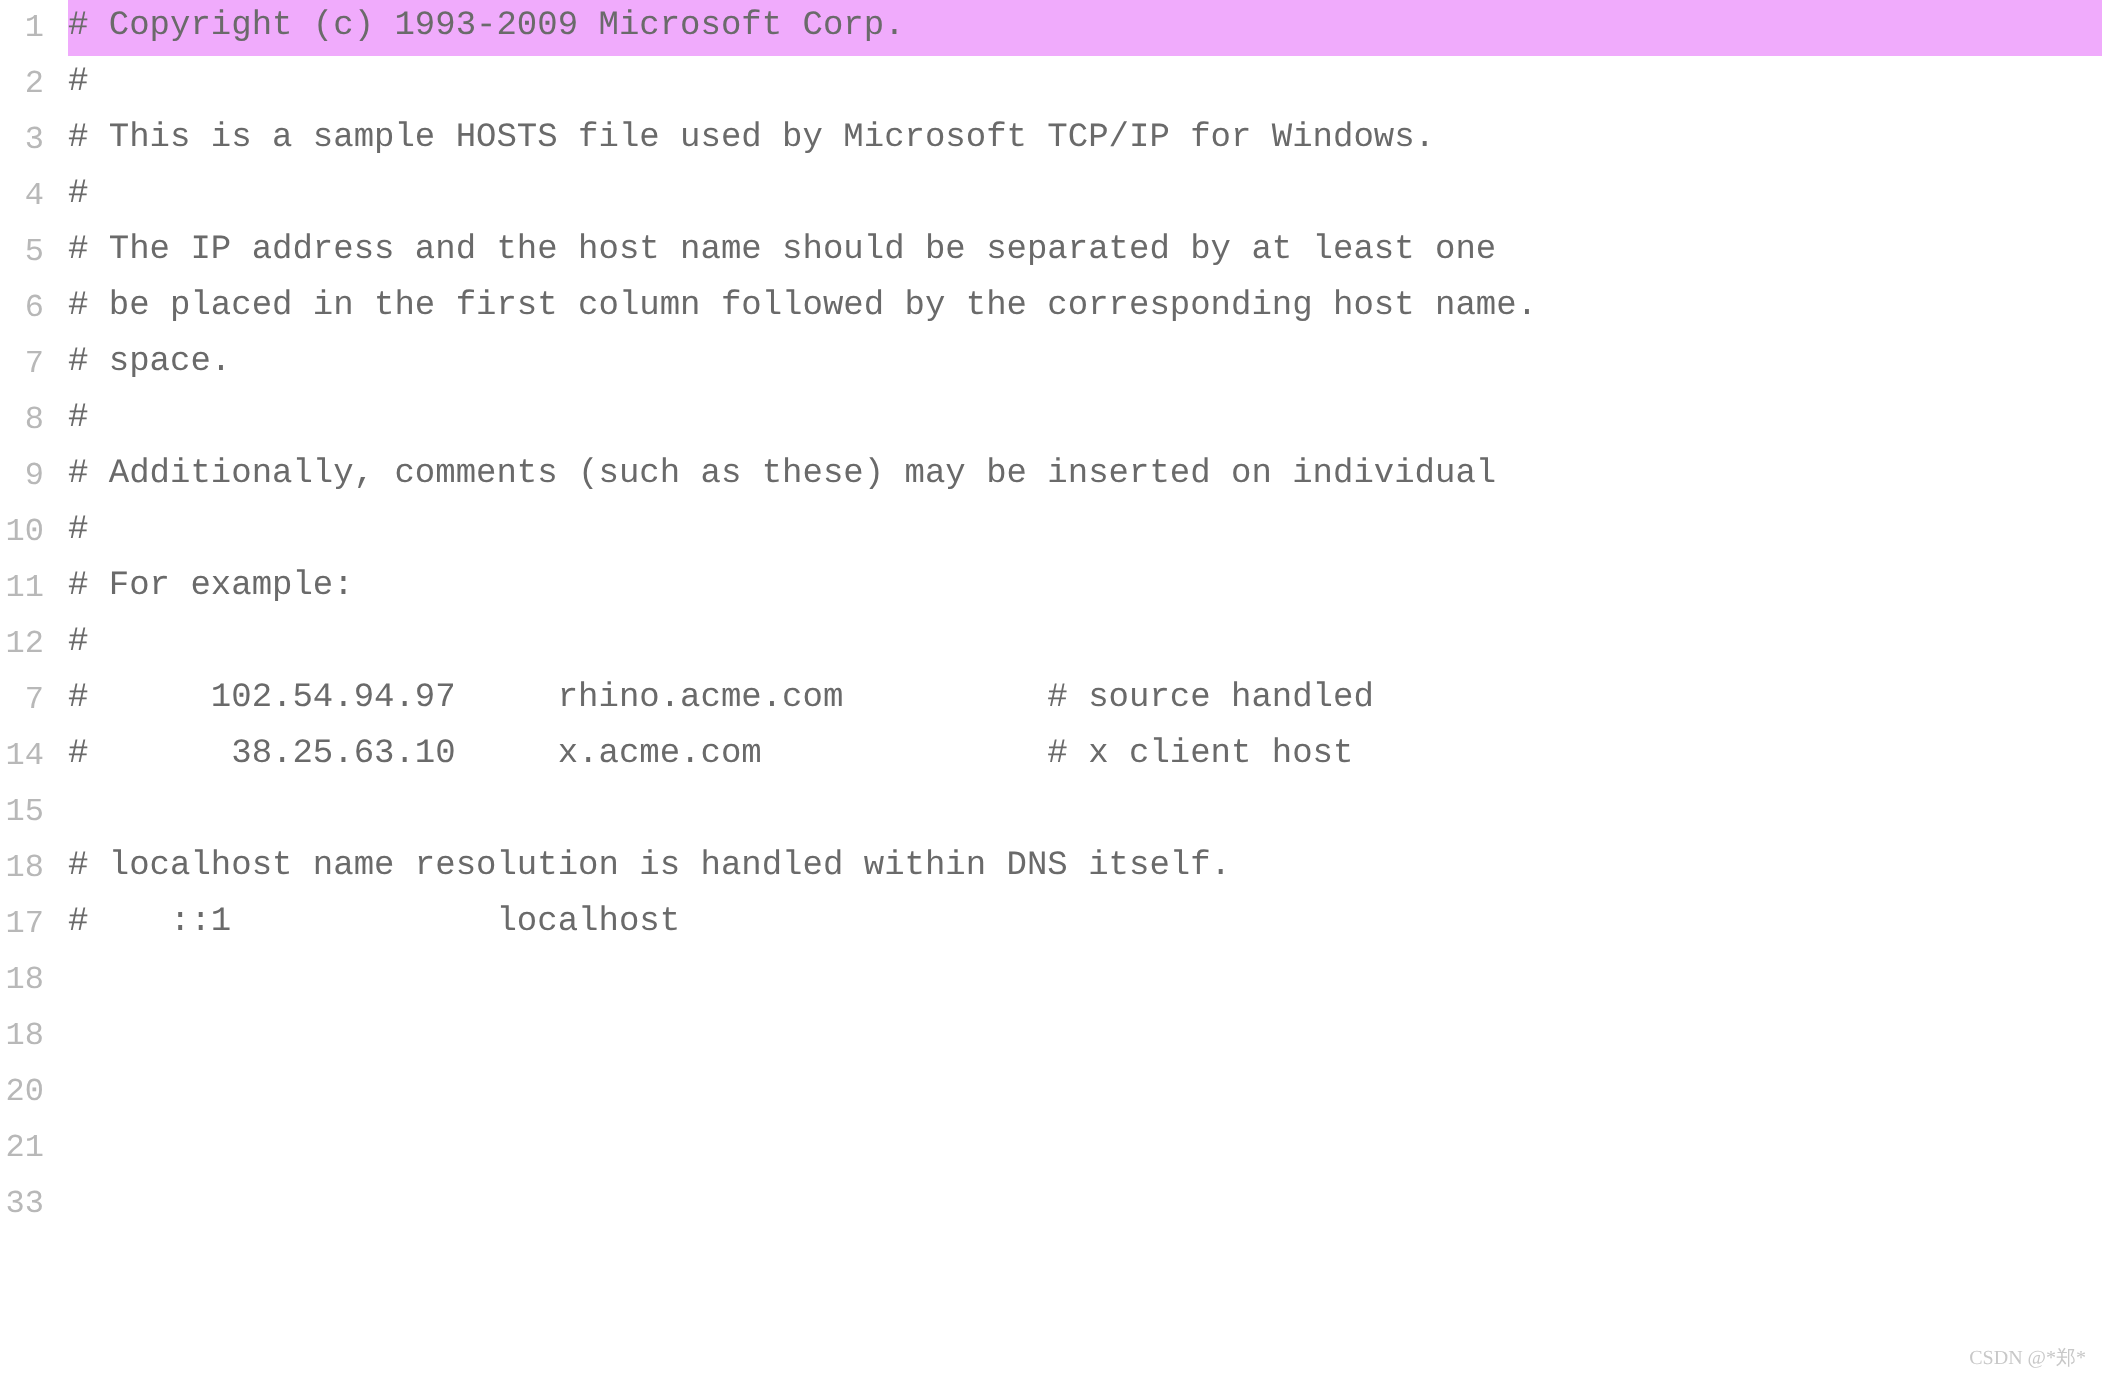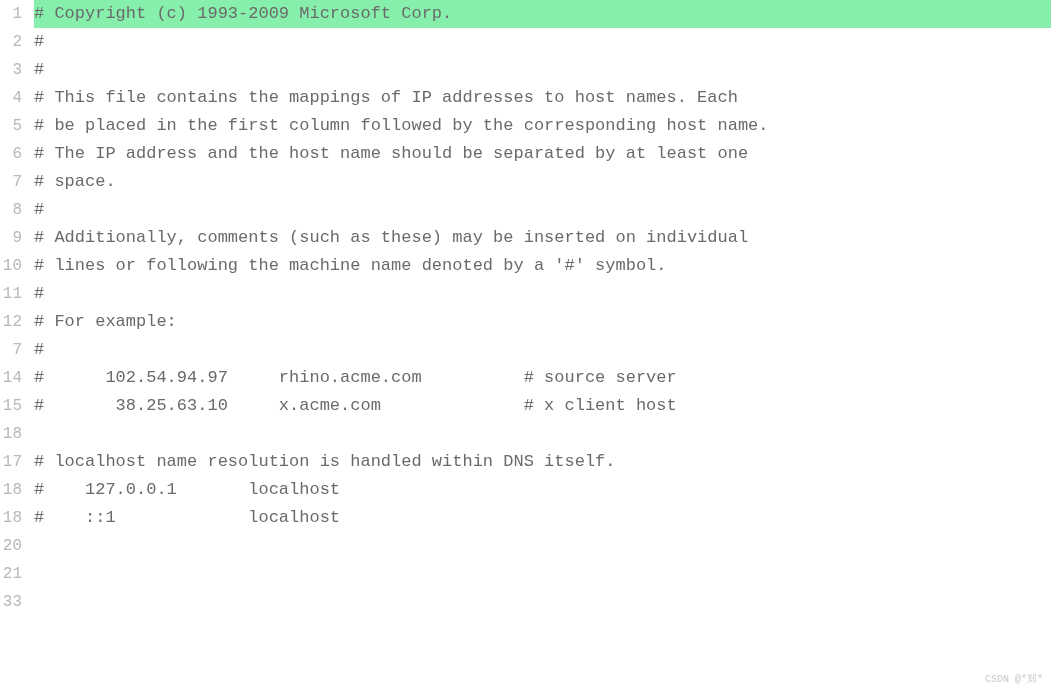--- a/index.html
+++ b/index.html
@@ -42,29 +42,29 @@
       padding-left: 8px;
     }
     .code .line {
       display: block;
       height: 28px;
       line-height: 28px;
       white-space: pre;
       color: #6a6a6a;
     }
     .code .line.highlighted {
-      background: #86efac;
+      background: #f0abfc;
     }
     .watermark {
       position: absolute;
       bottom: 6px;
       right: 8px;
       font-size: 10px;
       color: #c8c8c8;
-      font-family: Liberation Mono, monospace;
+      font-family: Liberation Serif, serif;
     }
   </style>
 </head>
 <body>
 
 <div class="editor">
   <div class="gutter">
     <span class="lineno">1</span>
     <span class="lineno">2</span>
     <span class="lineno">3</span>
@@ -84,34 +84,32 @@
     <span class="lineno">17</span>
     <span class="lineno">18</span>
     <span class="lineno">18</span>
     <span class="lineno">20</span>
     <span class="lineno">21</span>
     <span class="lineno">33</span>
   </div>
   <div class="code">
     <span class="line highlighted"># Copyright (c) 1993-2009 Microsoft Corp.</span>
     <span class="line">#</span>
+    <span class="line"># This is a sample HOSTS file used by Microsoft TCP/IP for Windows.</span>
     <span class="line">#</span>
-    <span class="line"># This file contains the mappings of IP addresses to host names. Each</span>
+    <span class="line"># The IP address and the host name should be separated by at least one</span>
     <span class="line"># be placed in the first column followed by the corresponding host name.</span>
-    <span class="line"># The IP address and the host name should be separated by at least one</span>
     <span class="line"># space.</span>
     <span class="line">#</span>
     <span class="line"># Additionally, comments (such as these) may be inserted on individual</span>
-    <span class="line"># lines or following the machine name denoted by a '#' symbol.</span>
     <span class="line">#</span>
     <span class="line"># For example:</span>
     <span class="line">#</span>
-    <span class="line">#      102.54.94.97     rhino.acme.com          # source server</span>
+    <span class="line">#      102.54.94.97     rhino.acme.com          # source handled</span>
     <span class="line">#       38.25.63.10     x.acme.com              # x client host</span>
     <span class="line"></span>
     <span class="line"># localhost name resolution is handled within DNS itself.</span>
-    <span class="line">#    127.0.0.1       localhost</span>
     <span class="line">#    ::1             localhost</span>
     <span class="line"></span>
   </div>
 </div>
 
 <div class="watermark">CSDN @*郑*</div>
 
 </body></html>

